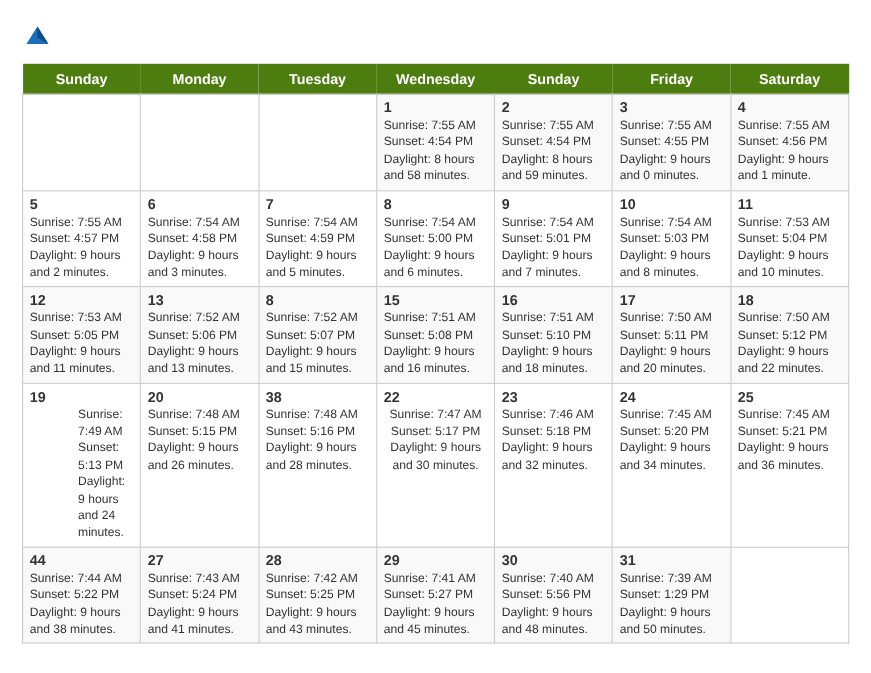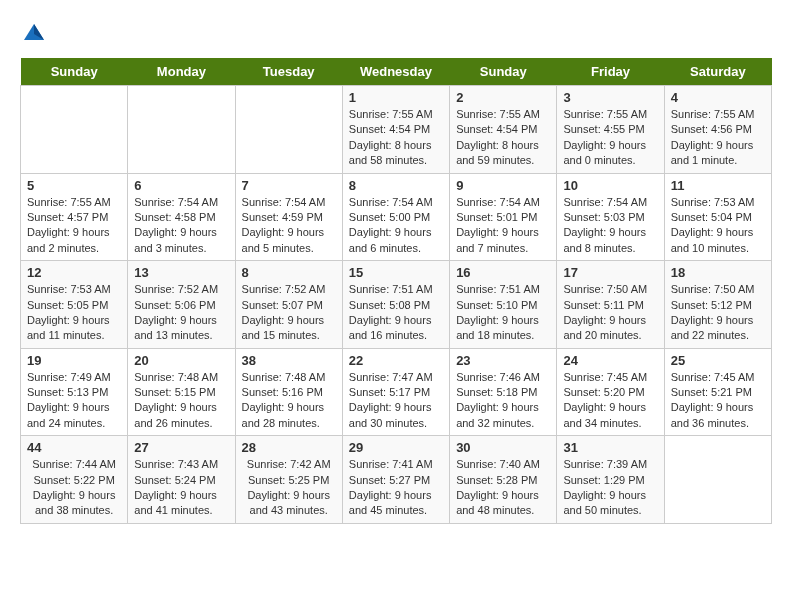--- a/index.html
+++ b/index.html
@@ -256,42 +256,42 @@
           <span class="day-num">18</span>
           <div class="day-info" style="white-space: pre-line;">Sunrise: 7:50 AM
 Sunset: 5:12 PM
 Daylight: 9 hours
 and 22 minutes.</div>
         </td>
       </tr>
       <tr>
         <td>
           <span class="day-num">19</span>
-          <div class="day-info" style="white-space: pre-line;">Sunrise: 7:49 AM
+          <div class="day-info" style="white-space: pre-line; margin-left: 44px;">Sunrise: 7:49 AM
 Sunset: 5:13 PM
 Daylight: 9 hours
 and 24 minutes.</div>
         </td>
         <td>
           <span class="day-num">20</span>
           <div class="day-info" style="white-space: pre-line;">Sunrise: 7:48 AM
 Sunset: 5:15 PM
 Daylight: 9 hours
 and 26 minutes.</div>
         </td>
         <td>
           <span class="day-num">38</span>
           <div class="day-info" style="white-space: pre-line;">Sunrise: 7:48 AM
 Sunset: 5:16 PM
 Daylight: 9 hours
 and 28 minutes.</div>
         </td>
         <td>
           <span class="day-num">22</span>
-          <div class="day-info" style="white-space: pre-line;">Sunrise: 7:47 AM
+          <div class="day-info" style="white-space: pre-line; text-align: center;">Sunrise: 7:47 AM
 Sunset: 5:17 PM
 Daylight: 9 hours
 and 30 minutes.</div>
         </td>
         <td>
           <span class="day-num">23</span>
           <div class="day-info" style="white-space: pre-line;">Sunrise: 7:46 AM
 Sunset: 5:18 PM
 Daylight: 9 hours
 and 32 minutes.</div>
@@ -307,50 +307,50 @@
           <span class="day-num">25</span>
           <div class="day-info" style="white-space: pre-line;">Sunrise: 7:45 AM
 Sunset: 5:21 PM
 Daylight: 9 hours
 and 36 minutes.</div>
         </td>
       </tr>
       <tr>
         <td>
           <span class="day-num">44</span>
-          <div class="day-info" style="white-space: pre-line; text-align: center;">Sunrise: 7:44 AM
+          <div class="day-info" style="white-space: pre-line;">Sunrise: 7:44 AM
 Sunset: 5:22 PM
 Daylight: 9 hours
 and 38 minutes.</div>
         </td>
         <td>
           <span class="day-num">27</span>
           <div class="day-info" style="white-space: pre-line;">Sunrise: 7:43 AM
 Sunset: 5:24 PM
 Daylight: 9 hours
 and 41 minutes.</div>
         </td>
         <td>
           <span class="day-num">28</span>
-          <div class="day-info" style="white-space: pre-line; text-align: center;">Sunrise: 7:42 AM
+          <div class="day-info" style="white-space: pre-line;">Sunrise: 7:42 AM
 Sunset: 5:25 PM
 Daylight: 9 hours
 and 43 minutes.</div>
         </td>
         <td>
           <span class="day-num">29</span>
           <div class="day-info" style="white-space: pre-line;">Sunrise: 7:41 AM
 Sunset: 5:27 PM
 Daylight: 9 hours
 and 45 minutes.</div>
         </td>
         <td>
           <span class="day-num">30</span>
           <div class="day-info" style="white-space: pre-line;">Sunrise: 7:40 AM
-Sunset: 5:28 PM
+Sunset: 5:56 PM
 Daylight: 9 hours
 and 48 minutes.</div>
         </td>
         <td>
           <span class="day-num">31</span>
           <div class="day-info" style="white-space: pre-line;">Sunrise: 7:39 AM
 Sunset: 1:29 PM
 Daylight: 9 hours
 and 50 minutes.</div>
         </td>

